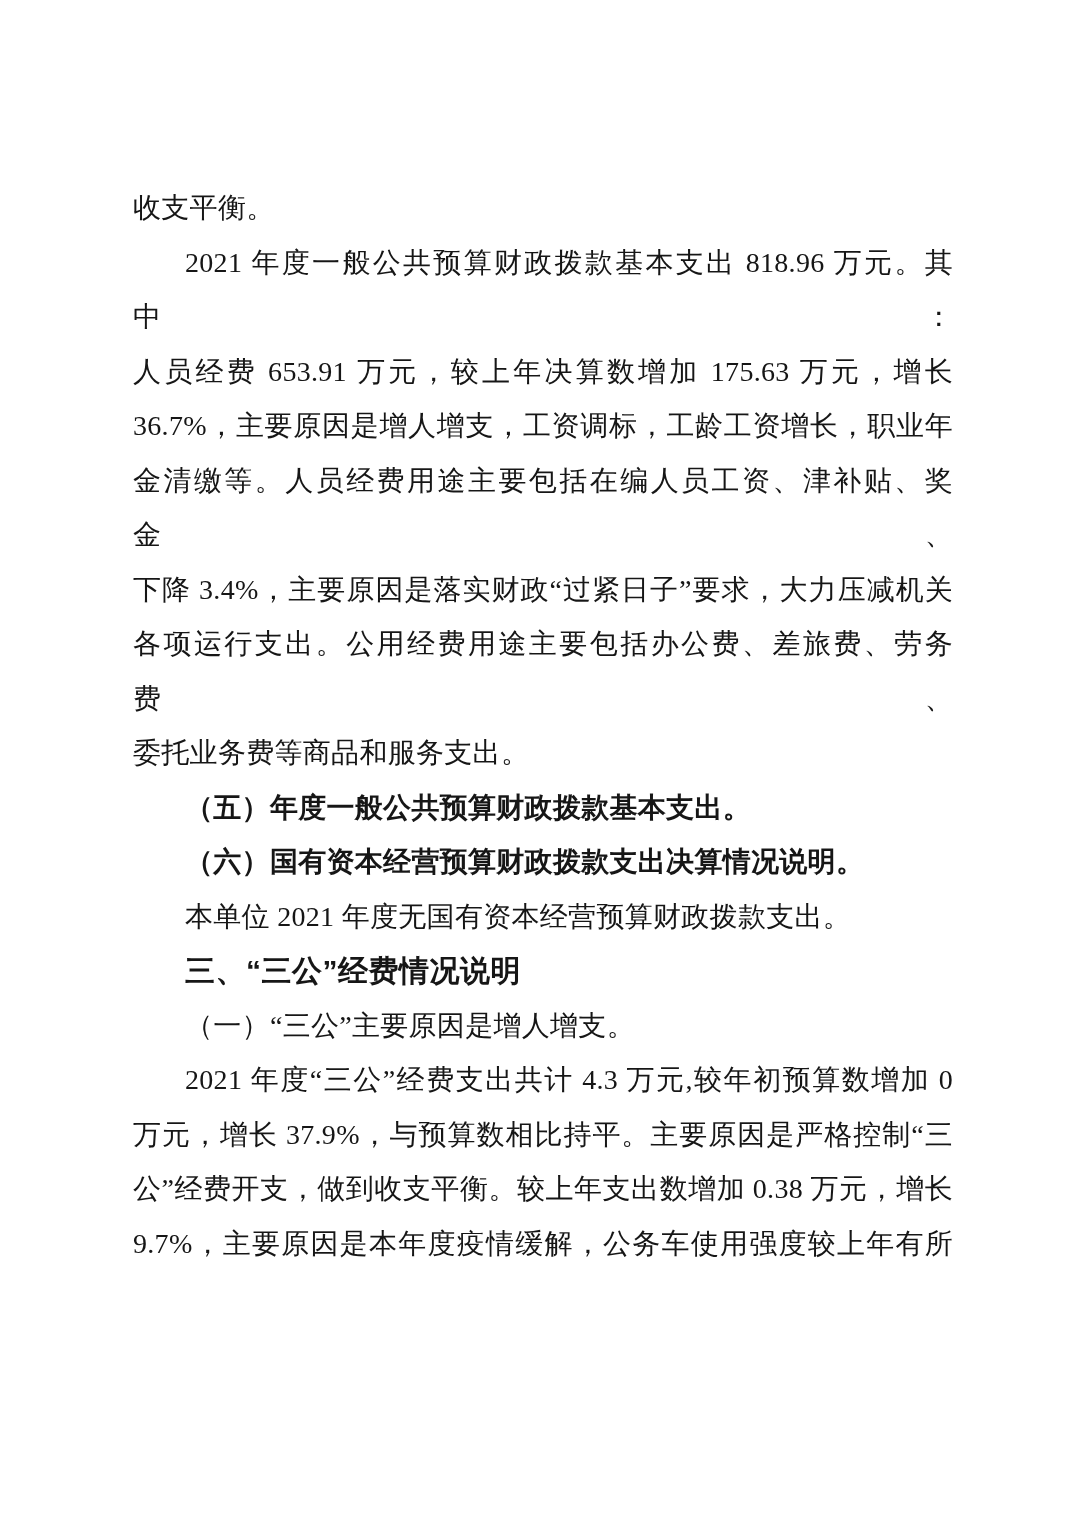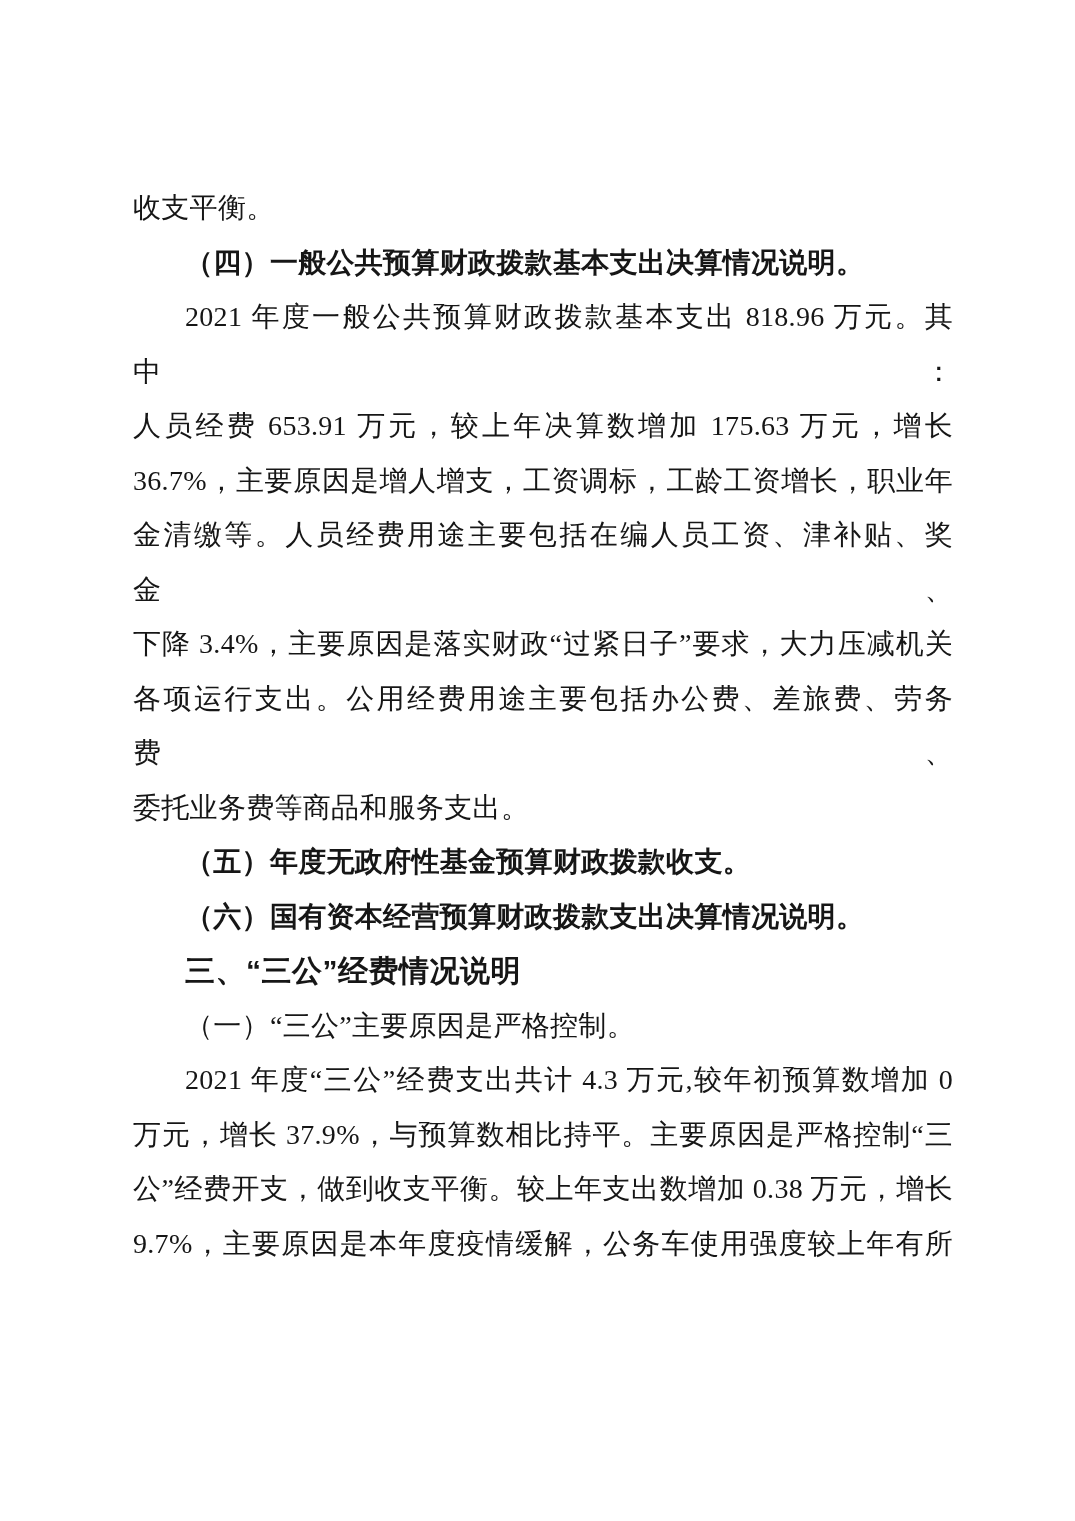--- a/index.html
+++ b/index.html
@@ -60,43 +60,43 @@
   }
 </style>
 </head>
 <body>
 
 <div class="page">
   <div class="content" id="doc-content">
       <div class="para body">
         <div class="line">收支平衡。</div>
       </div>
-      <div class="para heading">
-        <div class="line indent">（四）一般公共预算财政拨款基本支出决算情况说明。</div>
-      </div>
       <div class="para body">
         <div class="line indent stretch">2021 年度一般公共预算财政拨款基本支出 818.96 万元。其中：</div>
         <div class="line stretch">人员经费 653.91 万元，较上年决算数增加 175.63 万元，增长</div>
         <div class="line stretch">36.7%，主要原因是增人增支，工资调标，工龄工资增长，职业年</div>
         <div class="line stretch">金清缴等。人员经费用途主要包括在编人员工资、津补贴、奖金、</div>
         <div class="line stretch">下降 3.4%，主要原因是落实财政“过紧日子”要求，大力压减机关</div>
         <div class="line stretch">各项运行支出。公用经费用途主要包括办公费、差旅费、劳务费、</div>
         <div class="line">委托业务费等商品和服务支出。</div>
       </div>
       <div class="para heading">
-        <div class="line indent">（五）年度无政府性基金预算财政拨款收支。</div>
+        <div class="line indent">（五）年度一般公共预算财政拨款基本支出。</div>
       </div>
       <div class="para heading">
         <div class="line indent">（六）国有资本经营预算财政拨款支出决算情况说明。</div>
+      </div>
+      <div class="para body">
+        <div class="line indent">本单位 2021 年度无国有资本经营预算财政拨款支出。</div>
       </div>
       <div class="para heading-sans">
         <div class="line indent">三、“三公”经费情况说明</div>
       </div>
       <div class="para body">
-        <div class="line indent">（一）“三公”主要原因是严格控制。</div>
+        <div class="line indent">（一）“三公”主要原因是增人增支。</div>
       </div>
       <div class="para body">
         <div class="line indent stretch">2021 年度“三公”经费支出共计 4.3 万元,较年初预算数增加 0</div>
         <div class="line stretch">万元，增长 37.9%，与预算数相比持平。主要原因是严格控制“三</div>
         <div class="line stretch">公”经费开支，做到收支平衡。较上年支出数增加 0.38 万元，增长</div>
         <div class="line stretch">9.7%，主要原因是本年度疫情缓解，公务车使用强度较上年有所</div>
         <div class="line">增加，公务车运行维护费相应增加。</div>
       </div>
     </div>
   <div class="page-number">— 5 —</div>

